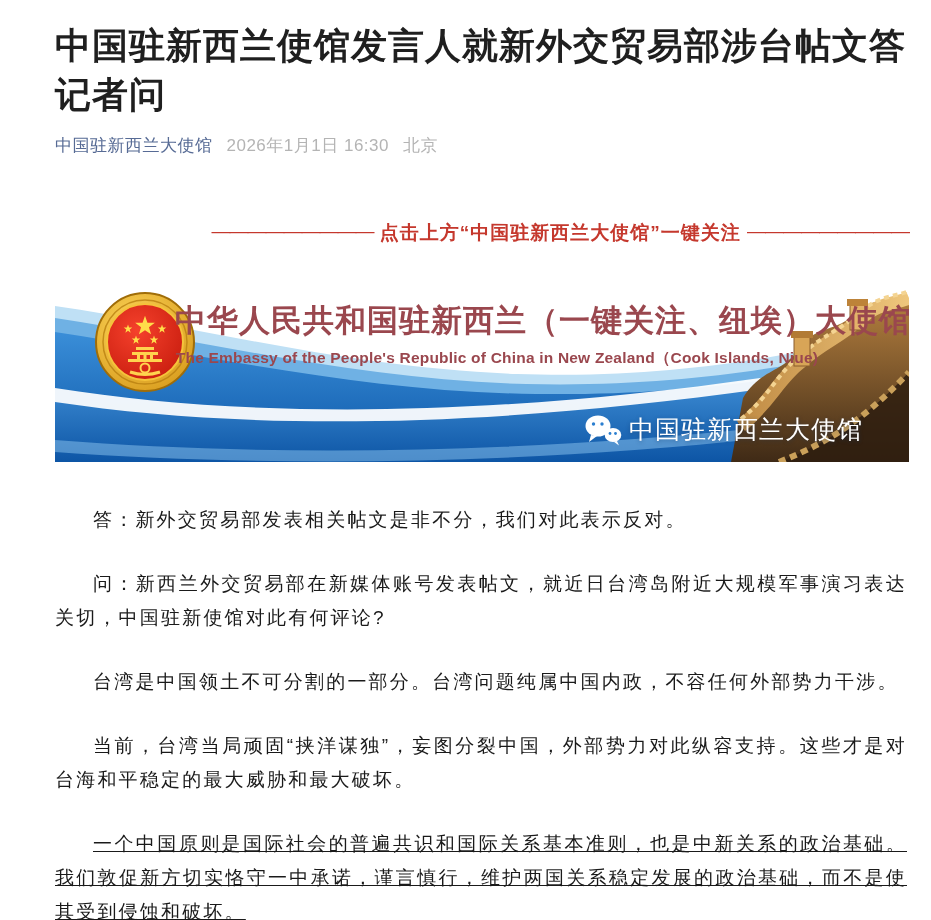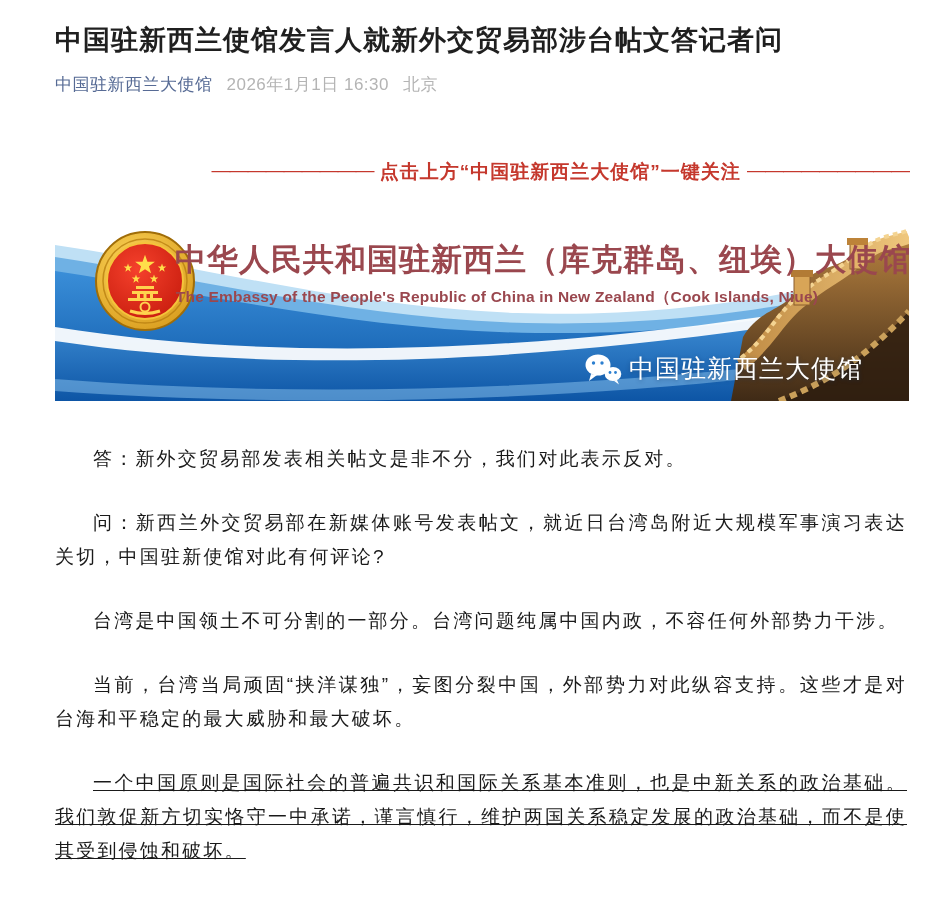--- a/index.html
+++ b/index.html
@@ -11,21 +11,21 @@
   .page {
     width: 931px;
     height: 920px;
     background: #ffffff;
     box-sizing: border-box;
     padding: 22px 22px 20px 55px;
     overflow: hidden;
   }
   .article-title {
     margin: 0;
-    font-size: 27px;
+    font-size: 36px;
     font-weight: 700;
     color: #1f1f1f;
     line-height: 1.35;
     letter-spacing: 1px;
   }
   .byline {
     margin-top: 15px;
     font-size: 17px;
     letter-spacing: 0.5px;
     display: flex;
@@ -219,21 +219,21 @@
           <rect x="5" y="13" width="3" height="4"></rect>
           <rect x="-17" y="17" width="34" height="3"></rect>
         </g>
 
         <circle cx="0" cy="26" r="4.5" fill="none" stroke="#ffd34e" stroke-width="2"></circle>
         <path d="M-15,30 Q0,35 15,30" fill="none" stroke="#ffd34e" stroke-width="3"></path>
       </g>
     </svg>
 
     <div class="banner-text">
-      <div class="banner-title-cn">中华人民共和国驻新西兰（库克群岛、纽埃）大使馆</div>
+      <div class="banner-title-cn">中华人民共和国驻新西兰（一键关注、纽埃）大使馆</div>
       <div class="banner-title-en">The Embassy of the People's Republic of China in New Zealand（Cook Islands, Niue)</div>
     </div>
 
     <div class="watermark">
       <svg width="37" height="32" viewBox="0 0 37 32">
         <ellipse cx="13" cy="12" rx="12.5" ry="10.5" fill="#ffffff"></ellipse>
         <polygon points="6,21 4,28 12,22" fill="#ffffff"></polygon>
         <circle cx="8.5" cy="10" r="1.7" fill="#2b7fd0"></circle>
         <circle cx="17" cy="10" r="1.7" fill="#2b7fd0"></circle>
         <ellipse cx="28" cy="21" rx="8.3" ry="7" fill="#ffffff"></ellipse>

